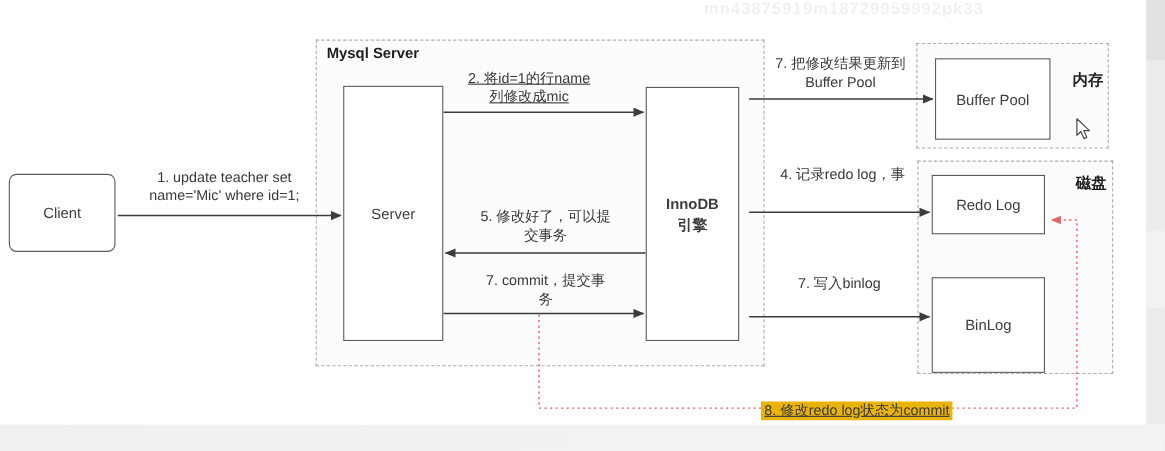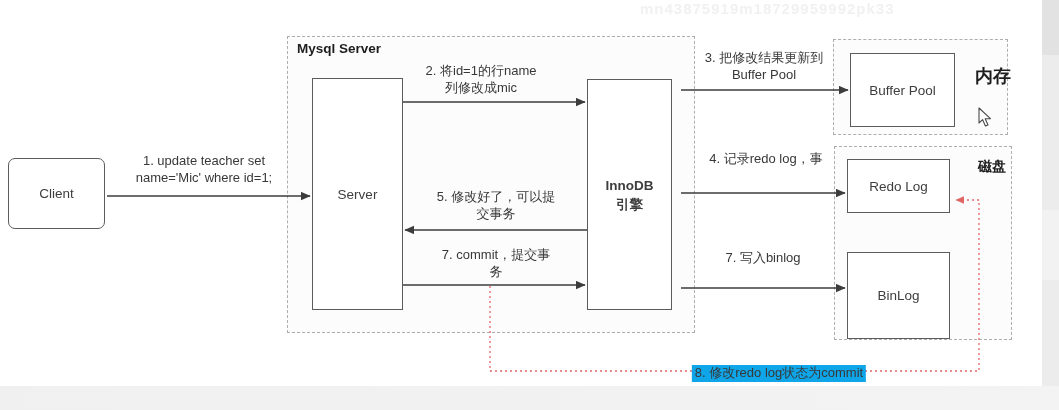--- a/index.html
+++ b/index.html
@@ -19,43 +19,43 @@
   .rs-p3{position:absolute;left:1042px;top:396px;width:17px;height:14px;background:#d9d9d9;}
   .bottom-band{position:absolute;left:0;top:386px;width:1059px;height:24px;
     background:linear-gradient(to right,#f0f0f0,#f3f3f3);}
   
   .dashed{position:absolute;border:1px dashed #aeaeae;background:#fcfcfc;box-sizing:border-box;}
   .c-mysql{left:287px;top:36px;width:408px;height:297px;}
   .c-mem{left:833px;top:39px;width:175px;height:96px;}
   .c-disk{left:834px;top:146px;width:178px;height:194px;}
   .c-title{position:absolute;font-weight:bold;font-size:13.5px;color:#1e1e1e;white-space:nowrap;}
   .t-mysql{left:297px;top:41px;}
-  .t-mem{left:975px;top:64px;font-size:18px;}
+  .t-mem{left:975px;top:64px;font-size:14px;}
   .t-disk{left:978px;top:158px;font-size:14px;}
   
   .box{position:absolute;border:1.5px solid #5c5c5c;background:#ffffff;box-sizing:border-box;
     display:flex;align-items:center;justify-content:center;text-align:center;
     font-size:13.5px;color:#3d3d3d;line-height:19px;}
   .b-client{left:8px;top:158px;width:97px;height:71px;border-radius:7px;border-width:1.4px;}
   .b-server{left:312px;top:78px;width:91px;height:232px;}
   .b-innodb{left:587px;top:79px;width:85px;height:231px;font-weight:bold;}
   .b-buffer{left:850px;top:53px;width:105px;height:74px;}
   .b-redo{left:847px;top:159px;width:103px;height:54px;}
   .b-binlog{left:847px;top:252px;width:103px;height:87px;}
   
   .lbl{position:absolute;transform:translateX(-50%);text-align:center;
     font-size:13px;line-height:16.5px;color:#383838;white-space:nowrap;}
   .l1{left:204px;top:153px;}
-  .l2{left:481px;top:63px;}
+  .l2{left:481px;top:63px;text-decoration:underline;}
   .l3{left:764px;top:50px;}
   .l4{left:766px;top:151px;}
   .l5{left:496px;top:189px;}
   .l6{left:763px;top:250px;}
   .l7{left:496px;top:247px;}
-  .l8{left:779px;top:365px;background:#0ea5e9;padding:0 3px;}
+  .l8{left:779px;top:365px;background:#eab308;padding:0 3px;text-decoration:underline;}
   svg.arrows{position:absolute;left:0;top:0;pointer-events:none;}
   .cursor{position:absolute;left:978px;top:107px;pointer-events:none;}
 </style>
 </head>
 <body>
 
 <div class="stage">
 
   <div class="watermark">mn43875919m18729959992pk33</div>
   <div class="right-strip"></div>
@@ -115,21 +115,21 @@
 
   <div class="lbl l1">
     <div>1. update teacher set</div>
     <div>name='Mic' where id=1;</div>
   </div>
   <div class="lbl l2">
     <div>2. 将id=1的行name</div>
     <div>列修改成mic</div>
   </div>
   <div class="lbl l3">
-    <div>3. 把修改结果更新到</div>
+    <div>7. 把修改结果更新到</div>
     <div>Buffer Pool</div>
   </div>
   <div class="lbl l4">
     <div>4. 记录redo log，事</div>
   </div>
   <div class="lbl l5">
     <div>5. 修改好了，可以提</div>
     <div>交事务</div>
   </div>
   <div class="lbl l6">

